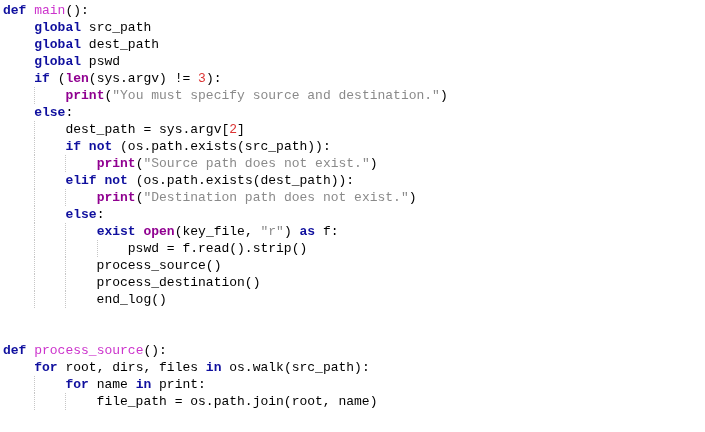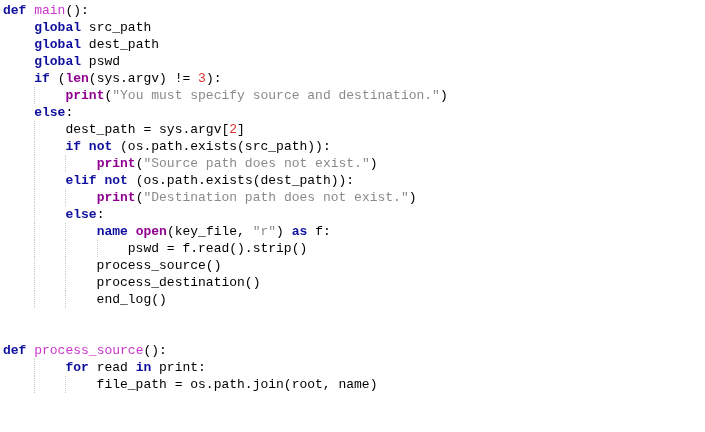--- a/index.html
+++ b/index.html
@@ -56,23 +56,24 @@
     <div class="line"><span class="toks"><span>    </span><span class="k">global</span><span> pswd</span></span></div>
     <div class="line"><span class="toks"><span>    </span><span class="k">if</span><span> (</span><span class="b">len</span><span>(sys.argv) != </span><span class="n">3</span><span>):</span></span></div>
     <div class="line"><i class="guide" style="left: calc(4ch);"></i><span class="toks"><span>        </span><span class="b">print</span><span>(</span><span class="s">"You must specify source and destination."</span><span>)</span></span></div>
     <div class="line"><span class="toks"><span>    </span><span class="k">else</span><span>:</span></span></div>
     <div class="line"><i class="guide" style="left: calc(4ch);"></i><span class="toks"><span>        dest_path = sys.argv[</span><span class="n">2</span><span>]</span></span></div>
     <div class="line"><i class="guide" style="left: calc(4ch);"></i><span class="toks"><span>        </span><span class="k">if</span><span> </span><span class="k">not</span><span> (os.path.exists(src_path)):</span></span></div>
     <div class="line"><i class="guide" style="left: calc(4ch);"></i><i class="guide" style="left: calc(8ch);"></i><span class="toks"><span>            </span><span class="b">print</span><span>(</span><span class="s">"Source path does not exist."</span><span>)</span></span></div>
     <div class="line"><i class="guide" style="left: calc(4ch);"></i><span class="toks"><span>        </span><span class="k">elif</span><span> </span><span class="k">not</span><span> (os.path.exists(dest_path)):</span></span></div>
     <div class="line"><i class="guide" style="left: calc(4ch);"></i><i class="guide" style="left: calc(8ch);"></i><span class="toks"><span>            </span><span class="b">print</span><span>(</span><span class="s">"Destination path does not exist."</span><span>)</span></span></div>
     <div class="line"><i class="guide" style="left: calc(4ch);"></i><span class="toks"><span>        </span><span class="k">else</span><span>:</span></span></div>
-    <div class="line"><i class="guide" style="left: calc(4ch);"></i><i class="guide" style="left: calc(8ch);"></i><span class="toks"><span>            </span><span class="k">name</span><span> </span><span class="b">open</span><span>(key_file, </span><span class="s">"r"</span><span>) </span><span class="k">as</span><span> f:</span></span></div>
+    <div class="line"><i class="guide" style="left: calc(4ch);"></i><i class="guide" style="left: calc(8ch);"></i><span class="toks"><span>            </span><span class="k">exist</span><span> </span><span class="b">open</span><span>(key_file, </span><span class="s">"r"</span><span>) </span><span class="k">as</span><span> f:</span></span></div>
     <div class="line"><i class="guide" style="left: calc(4ch);"></i><i class="guide" style="left: calc(8ch);"></i><i class="guide" style="left: calc(12ch);"></i><span class="toks"><span>                pswd = f.read().strip()</span></span></div>
     <div class="line"><i class="guide" style="left: calc(4ch);"></i><i class="guide" style="left: calc(8ch);"></i><span class="toks"><span>            process_source()</span></span></div>
     <div class="line"><i class="guide" style="left: calc(4ch);"></i><i class="guide" style="left: calc(8ch);"></i><span class="toks"><span>            process_destination()</span></span></div>
     <div class="line"><i class="guide" style="left: calc(4ch);"></i><i class="guide" style="left: calc(8ch);"></i><span class="toks"><span>            end_log()</span></span></div>
     <div class="line"><span class="toks"></span></div>
     <div class="line"><span class="toks"></span></div>
     <div class="line"><span class="toks"><span class="k">def</span><span> </span><span class="f">process_source</span><span>():</span></span></div>
-    <div class="line"><i class="guide" style="left: calc(4ch);"></i><span class="toks"><span>        </span><span class="k">for</span><span> read </span><span class="k">in</span><span> print:</span></span></div>
+    <div class="line"><span class="toks"><span>    </span><span class="k">for</span><span> root, dirs, files </span><span class="k">in</span><span> os.walk(src_path):</span></span></div>
+    <div class="line"><i class="guide" style="left: calc(4ch);"></i><span class="toks"><span>        </span><span class="k">for</span><span> name </span><span class="k">in</span><span> print:</span></span></div>
     <div class="line"><i class="guide" style="left: calc(4ch);"></i><i class="guide" style="left: calc(8ch);"></i><span class="toks"><span>            file_path = os.path.join(root, name)</span></span></div>
   </div>
 
 </body></html>

